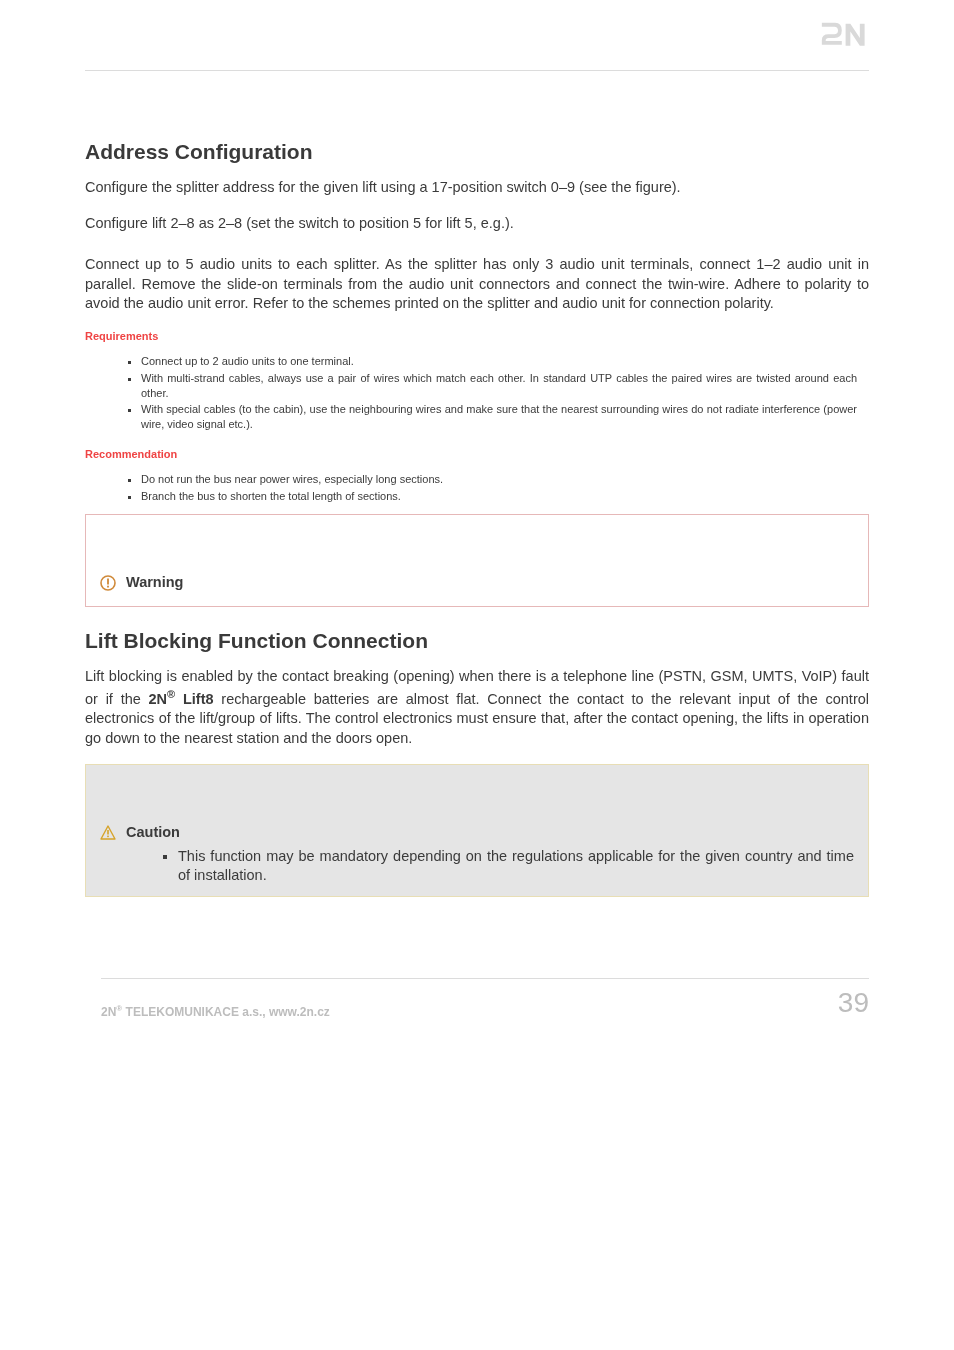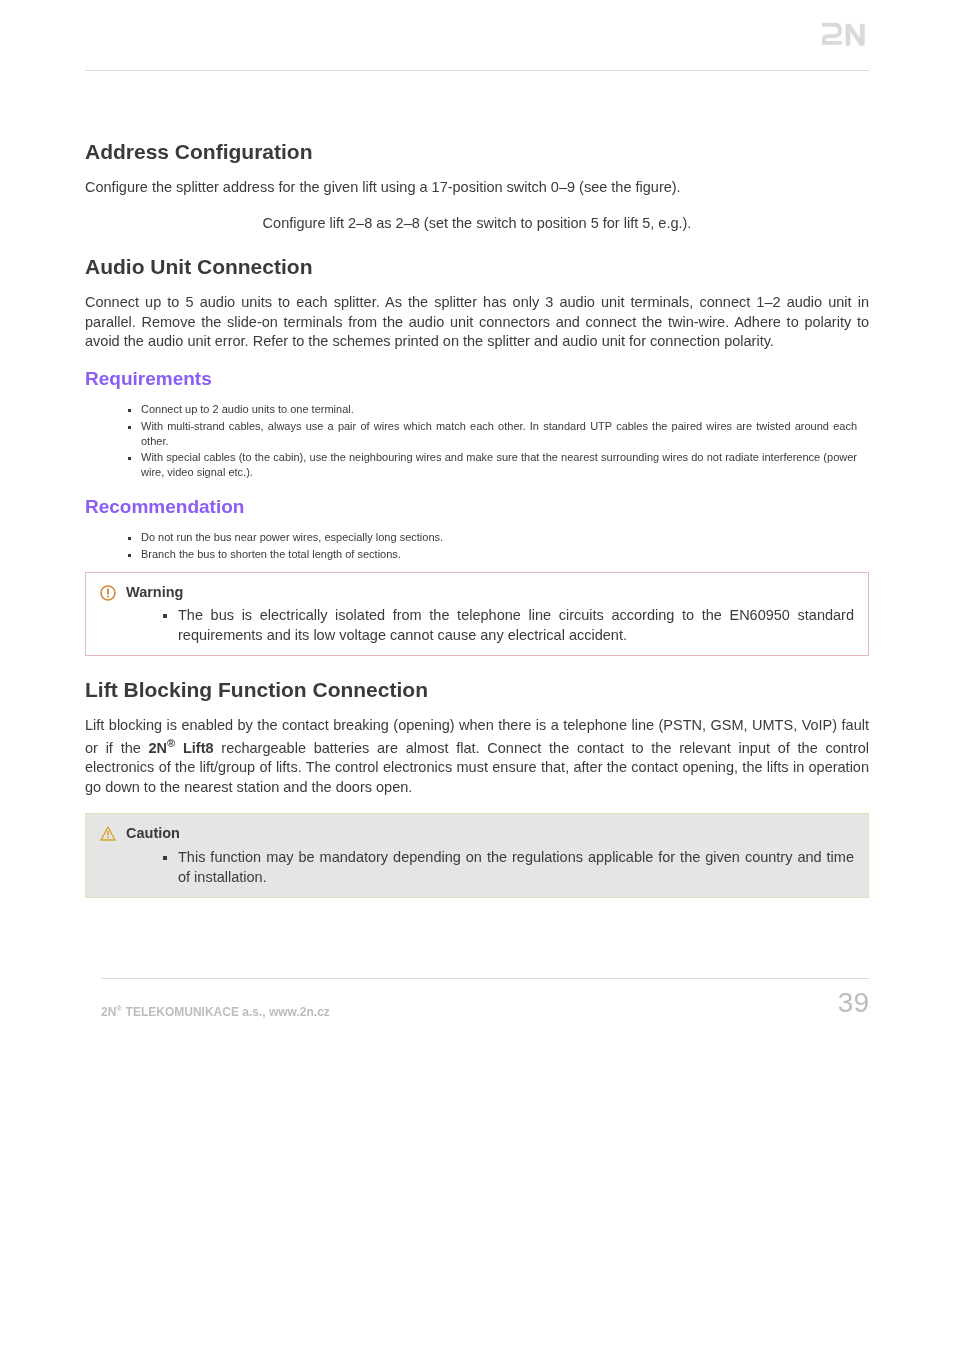--- a/index.html
+++ b/index.html
@@ -38,30 +38,29 @@
   h2 {
     font-family: Arial, Helvetica, sans-serif;
     font-weight: bold;
     font-size: 21px;
     color: #3a3a3a;
     margin: 0 0 14px 0;
   }
   h3 {
     font-family: Arial, Helvetica, sans-serif;
     font-weight: bold;
-    font-size: 19px;
-    color: #8b5cf6;
+    font-size: 11px;
+    color: #ef4444;
     margin: 0 0 12px 0;
   }
   p {
     font-size: 14.5px;
     line-height: 1.35;
     margin: 0 0 16px 0;
     color: #3b3b3b;
-    text-align: center;
   }
   p.justify {
     text-align: justify;
   }
   ul.list {
     margin: 0 12px 16px 0;
     padding-left: 56px;
     font-size: 11px;
     line-height: 1.35;
   }
@@ -84,20 +83,21 @@
   .callout.caution {
     border-color: #e8deb5;
     background: #e5e5e5;
   }
   .callout .callout-head {
     font-weight: bold;
     display: flex;
     align-items: center;
     gap: 10px;
     margin-bottom: 4px;
+    margin-top: 48px;
   }
   .callout ul {
     margin: 0;
     padding-left: 78px;
   }
   .callout ul li {
     list-style-type: square;
     text-align: justify;
   }
   .footer {
@@ -151,21 +151,20 @@
 
   <div class="content">
 
     <div class="block">
       <h2>Address Configuration</h2>
       <p class="justify">Configure the splitter address for the given lift using a 17-position switch 0–9 (see the figure).</p>
       <p>Configure lift 2–8 as 2–8 (set the switch to position 5 for lift 5, e.g.).</p>
     </div>
 
     <div class="block">
-      <h2>Audio Unit Connection</h2>
       <p class="justify">Connect up to 5 audio units to each splitter. As the splitter has only 3 audio unit terminals, connect 1–2 audio unit in parallel.  Remove the slide-on terminals from the audio unit connectors and connect the twin-wire. Adhere to polarity to avoid the audio unit error. Refer to the schemes printed on the splitter and audio unit for connection polarity.</p>
 
       <h3>Requirements</h3>
       <ul class="list">
         <li>Connect up to 2 audio units to one terminal.</li>
         <li>With multi-strand cables, always use a pair of wires which match each other. In standard UTP cables the paired wires are twisted around each other.</li>
         <li>With special cables (to the cabin), use the neighbouring wires and make sure that the nearest surrounding wires do not radiate interference (power wire, video signal etc.).</li>
       </ul>
 
       <h3>Recommendation</h3>
@@ -176,23 +175,20 @@
 
       <div class="callout warning">
         <div class="callout-head">
           <svg width="16" height="16" viewBox="0 0 16 16">
             <circle cx="8" cy="8" r="7" fill="none" stroke="#d08a3a" stroke-width="1.6"></circle>
             <rect x="7.1" y="3.5" width="1.8" height="6" fill="#d08a3a"></rect>
             <rect x="7.1" y="10.7" width="1.8" height="1.8" fill="#d08a3a"></rect>
           </svg>
           <span>Warning</span>
         </div>
-        <ul>
-          <li>The bus is electrically isolated from the telephone line circuits according to the EN60950 standard requirements and its low voltage cannot cause any electrical accident.</li>
-        </ul>
       </div>
     </div>
 
     <div class="block">
       <h2>Lift Blocking Function Connection</h2>
       <p class="justify">
         <span>Lift blocking is enabled by the contact breaking (opening) when there is a telephone line (PSTN, GSM, UMTS, VoIP) fault or if the </span><b><span>2N</span><span class="sup-r">®</span><span> Lift8</span></b><span> rechargeable batteries are almost flat. Connect the contact to the relevant input of the control electronics of the lift/group of lifts. The control electronics must ensure that, after the contact opening, the lifts in operation go down to the nearest station and the doors open.</span>
       </p>
 
       <div class="callout caution">

